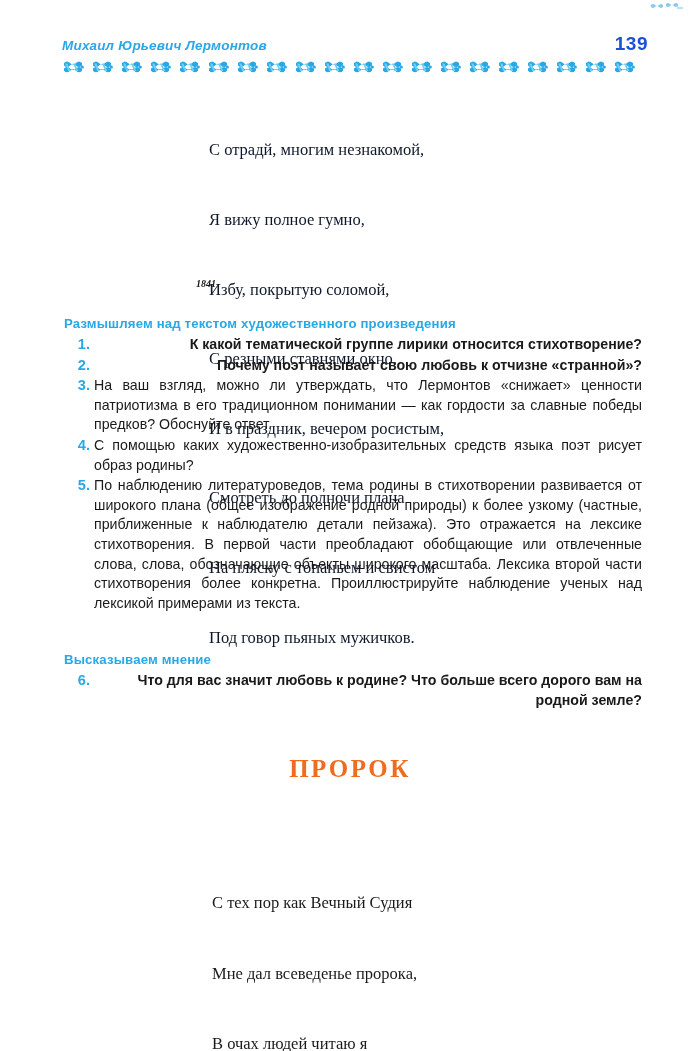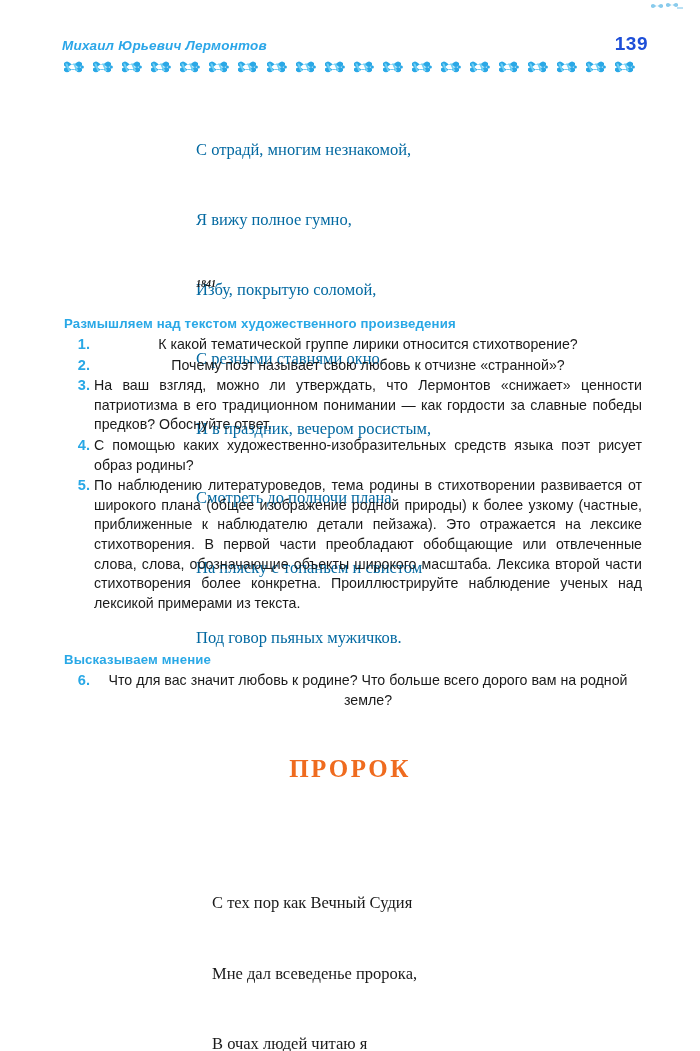--- a/index.html
+++ b/index.html
@@ -64,25 +64,25 @@
     width: 578px;
     height: 17px;
     overflow: hidden;
     display: block;
   }
 
   
   .poem-top {
     position: absolute;
     top: 92px;
-    left: 196px;
+    left: 209px;
     font-family: "Liberation Serif", serif;
     font-size: 16.5px;
     line-height: 23.2px;
-    color: #0369a1;
+    color: #0f172a;
     white-space: pre;
   }
   .poem-line {
     display: block;
   }
   .poem-date {
     position: absolute;
     top: 278px;
     left: 196px;
     font-family: "Liberation Serif", serif;
@@ -135,21 +135,22 @@
     width: 20px;
     text-align: right;
     font-size: 14.6px;
     font-weight: bold;
     color: #29a8e6;
   }
   .qtext {
     display: block;
   }
   .qitem.no-justify .qtext {
-    text-align: center;
+    text-align: right;
+    font-weight: bold;
   }
 
   
   .poem-title {
     position: absolute;
     top: 755px;
     left: 0;
     width: 700px;
     text-align: center;
     font-family: "Liberation Serif", serif;

